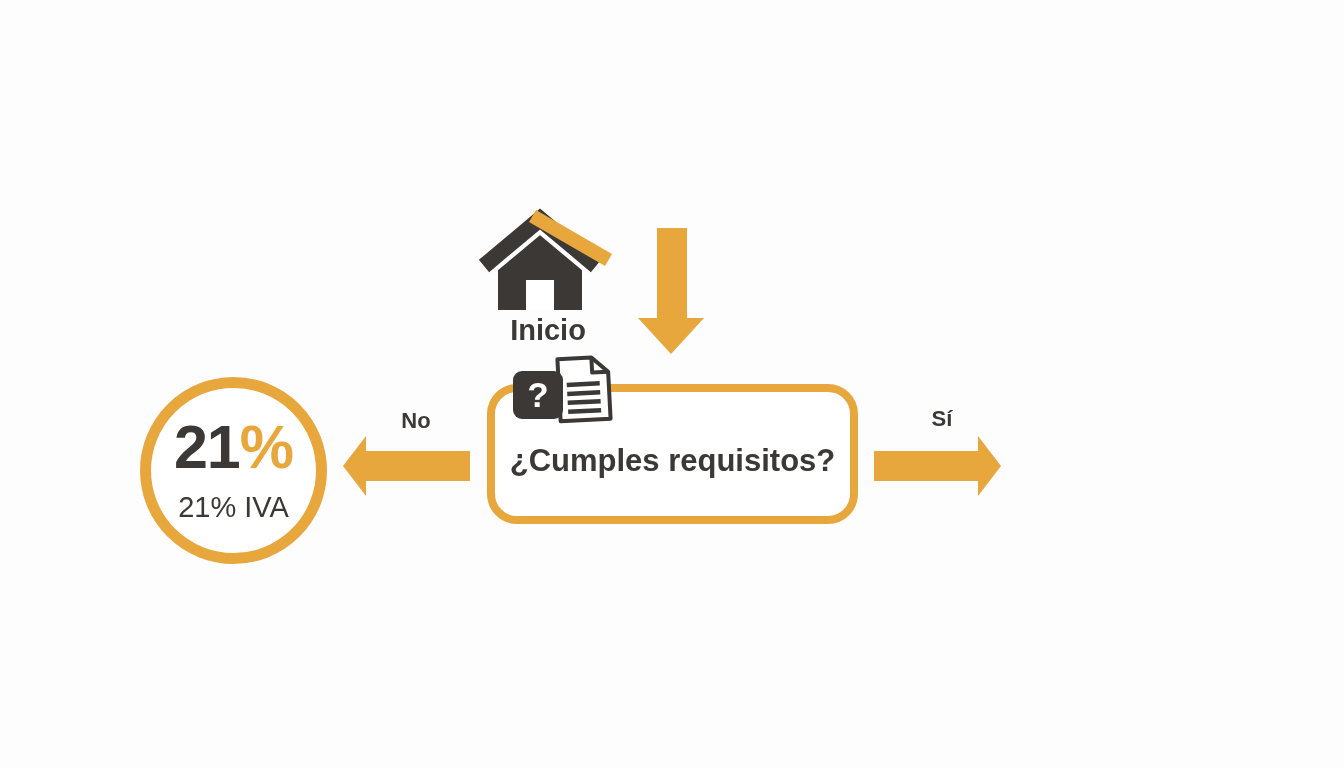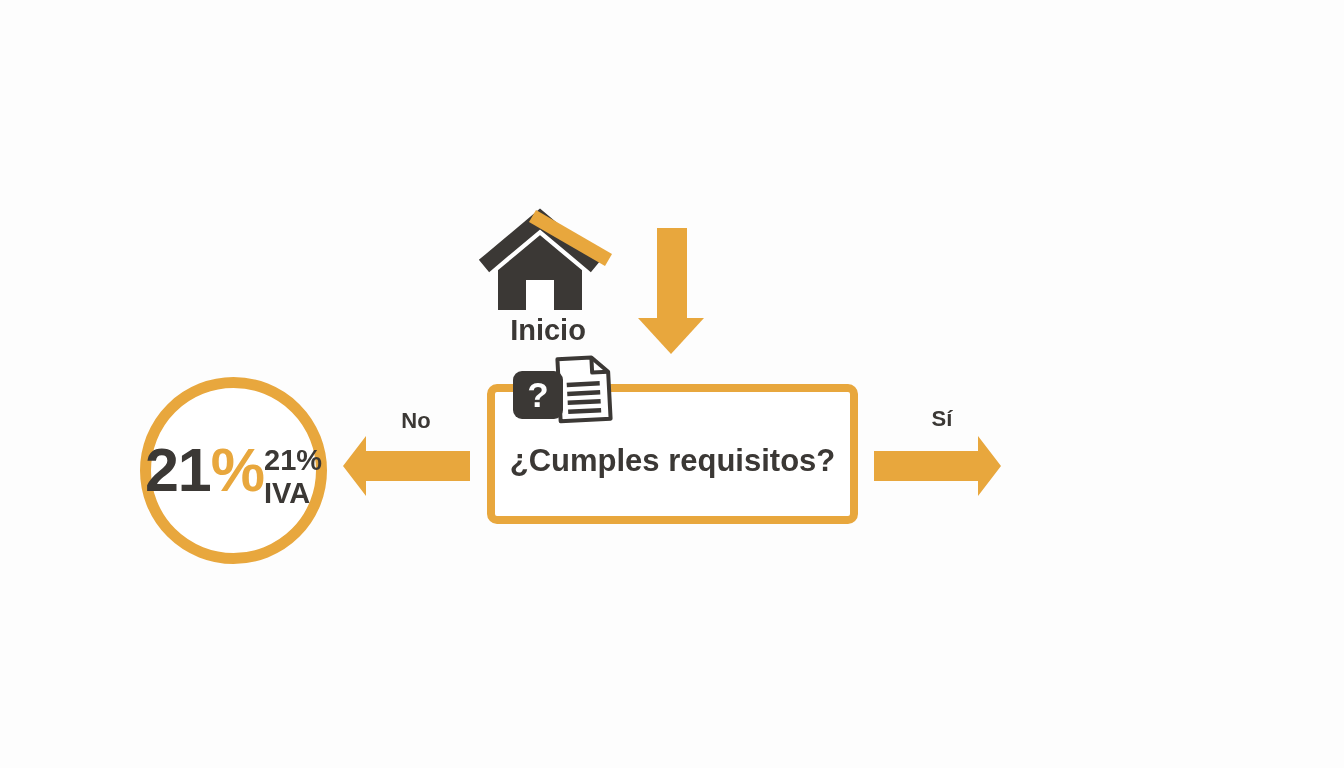--- a/index.html
+++ b/index.html
@@ -51,21 +51,21 @@
     font-size: 22px; font-weight: 700; text-align: center; color: var(--dark);
   }
   .label-no { left: 385px; top: 408px; width: 62px; }
   .label-si { left: 912px; top: 406px; width: 60px; }
 
   
   .decision-box {
     left: 487px; top: 384px; width: 371px; height: 140px;
     background: #ffffff;
     border: 8px solid var(--accent);
-    border-radius: 10px;
+    border-radius: 30px;
     display: flex; align-items: center; justify-content: center;
   }
   .decision-question {
     font-size: 31px; font-weight: 700; color: var(--dark);
     padding-top: 14px;
   }
 
   
   .qdoc { left: 505px; top: 355px; width: 112px; height: 76px; }
   .qdoc .page {
@@ -84,33 +84,33 @@
     color: #ffffff; font-size: 35px; font-weight: 700; line-height: 1;
     padding-bottom: 2px;
   }
 
   
   .result-circle {
     width: 187px; height: 187px;
     border: 11px solid var(--accent);
     border-radius: 50%;
     background: #ffffff;
-    display: flex; flex-direction: row;
+    display: flex; flex-direction: column;
     align-items: center; justify-content: center;
   }
   .circle-no  { left: 140px;  top: 377px; }
   .circle-yes { left: 1015px; top: 374px; }
   .result-value-line {
     font-size: 61px; font-weight: 700; line-height: 1;
     color: var(--dark); letter-spacing: -1px;
   }
   .result-value-line .pct { color: var(--accent); }
   .result-caption {
     margin-top: 13px;
-    font-size: 29px; font-weight: 700; color: var(--dark);
+    font-size: 29px; font-weight: 400; color: var(--dark);
   }
 </style>
 </head>
 <body>
 
 <div class="canvas">
 
 
   <div class="abs house-wrap">
     <svg width="140" height="112" viewBox="0 0 140 112">

